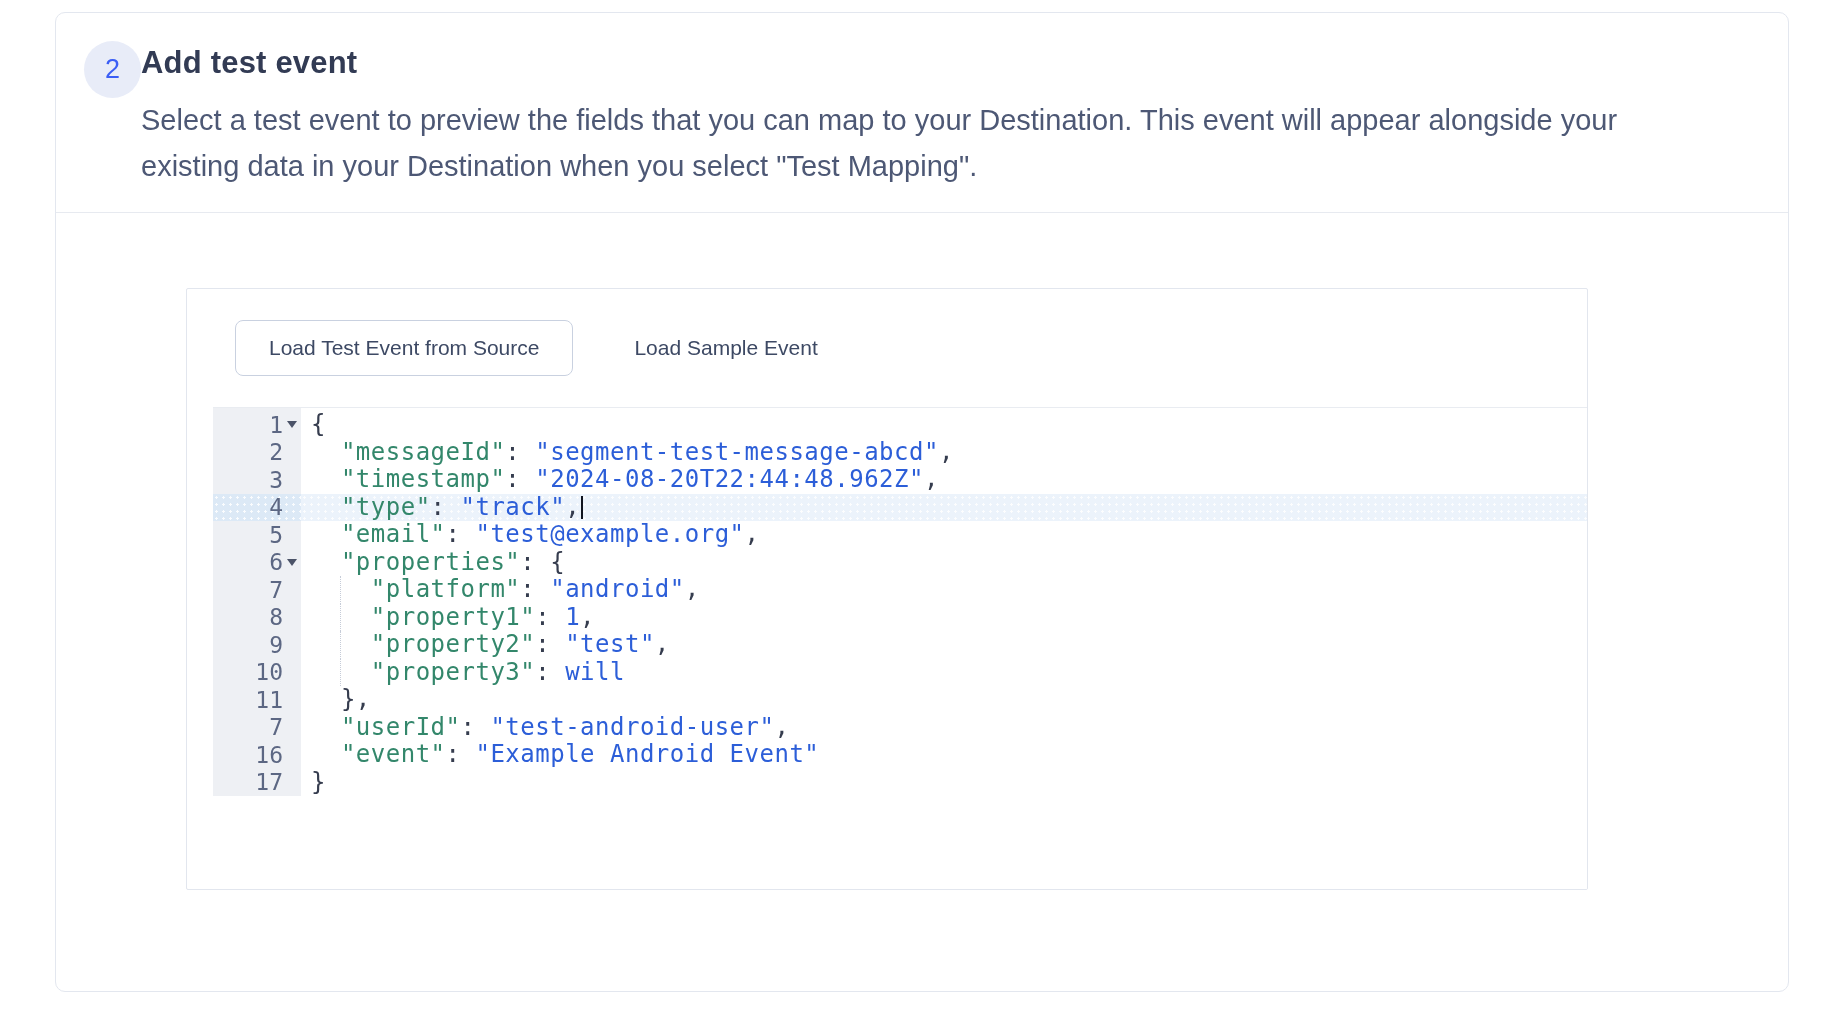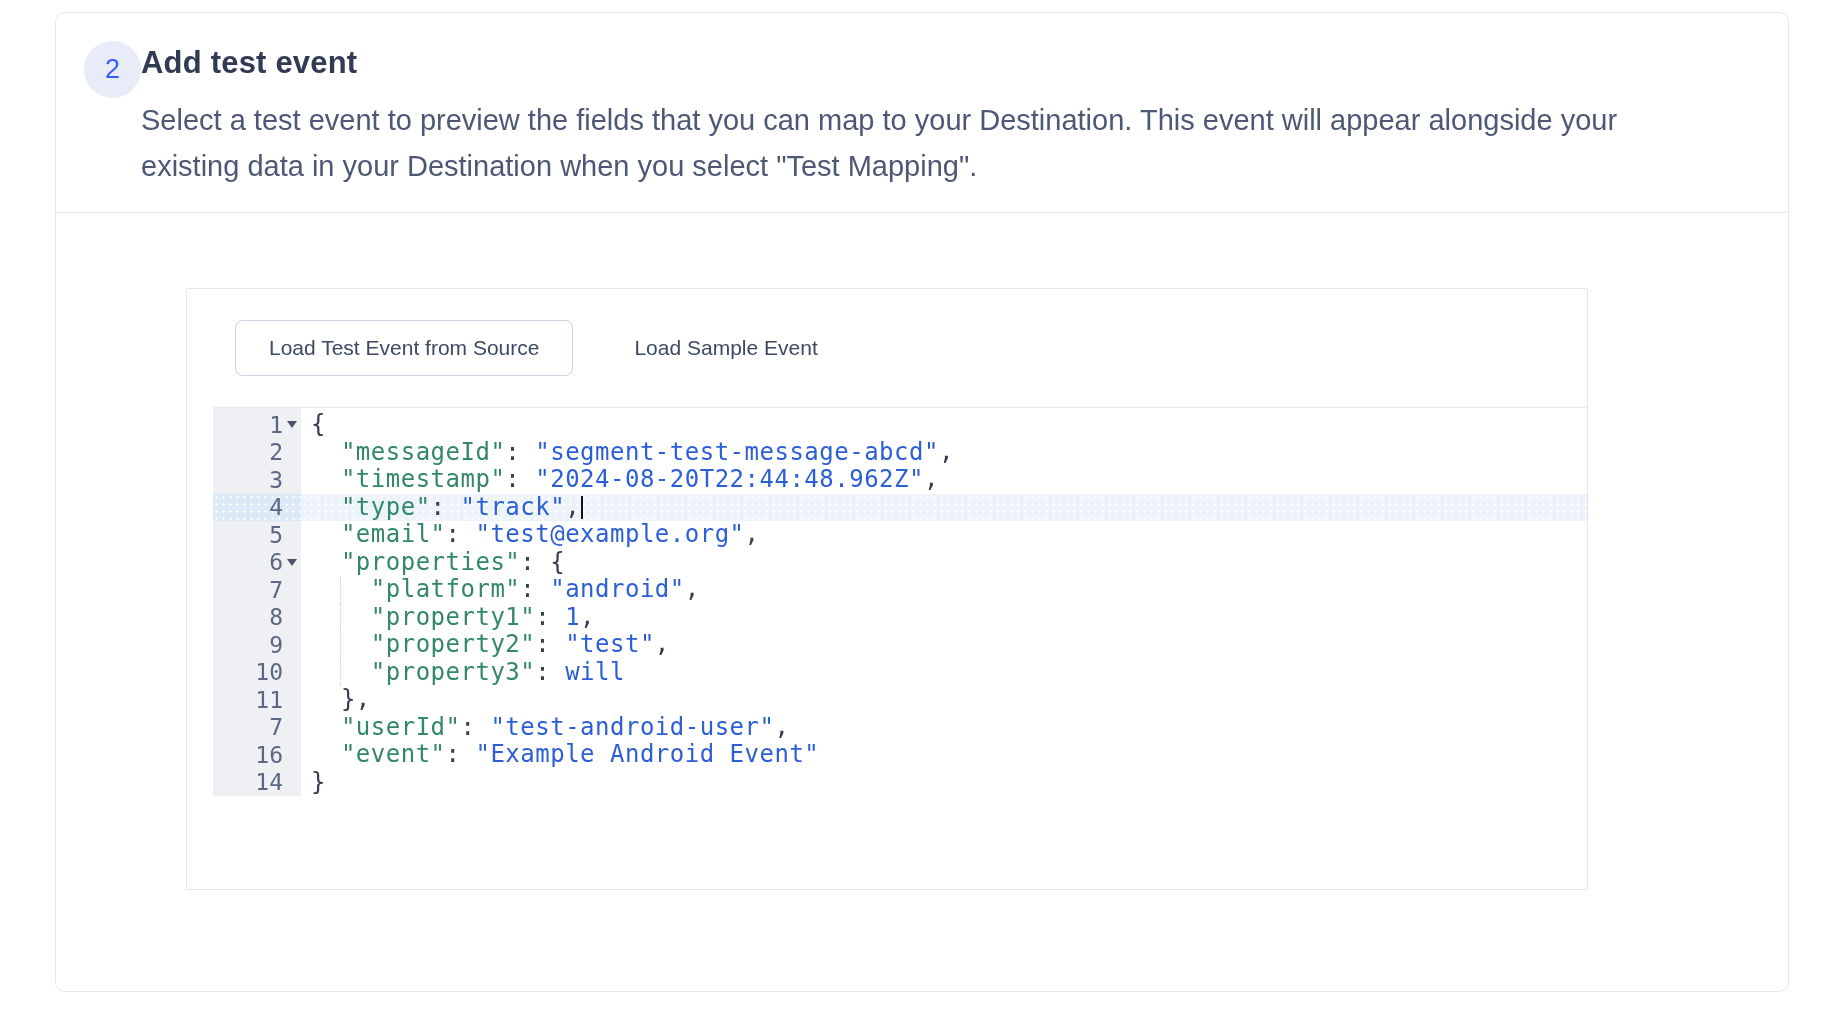--- a/index.html
+++ b/index.html
@@ -148,21 +148,21 @@
                 </div>
                 <div class="gutter-cell">
                   <span class="gutter-num">7</span>
                   <span class="arrow-slot"></span>
                 </div>
                 <div class="gutter-cell">
                   <span class="gutter-num">16</span>
                   <span class="arrow-slot"></span>
                 </div>
                 <div class="gutter-cell">
-                  <span class="gutter-num">14</span>
+                  <span class="gutter-num">17</span>
                   <span class="arrow-slot"></span>
                 </div>
               </div>
           </div>
           <div class="code">
               <div class="code-row"><span class="tk-p">{</span></div>
               <div class="code-row"><span class="tk-p">  </span><span class="tk-k">"messageId"</span><span class="tk-p">: </span><span class="tk-s">"segment-test-message-abcd"</span><span class="tk-p">,</span></div>
               <div class="code-row"><span class="tk-p">  </span><span class="tk-k">"timestamp"</span><span class="tk-p">: </span><span class="tk-s">"2024-08-20T22:44:48.962Z"</span><span class="tk-p">,</span></div>
               <div class="code-row active dots"><span class="tk-p">  </span><span class="tk-k">"type"</span><span class="tk-p">: </span><span class="tk-s">"track"</span><span class="tk-p">,</span><span class="caret"></span></div>
               <div class="code-row"><span class="tk-p">  </span><span class="tk-k">"email"</span><span class="tk-p">: </span><span class="tk-s">"test@example.org"</span><span class="tk-p">,</span></div>

